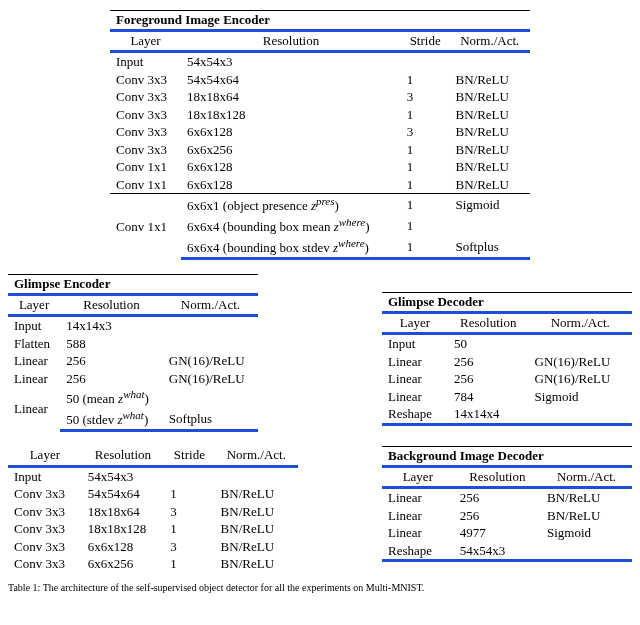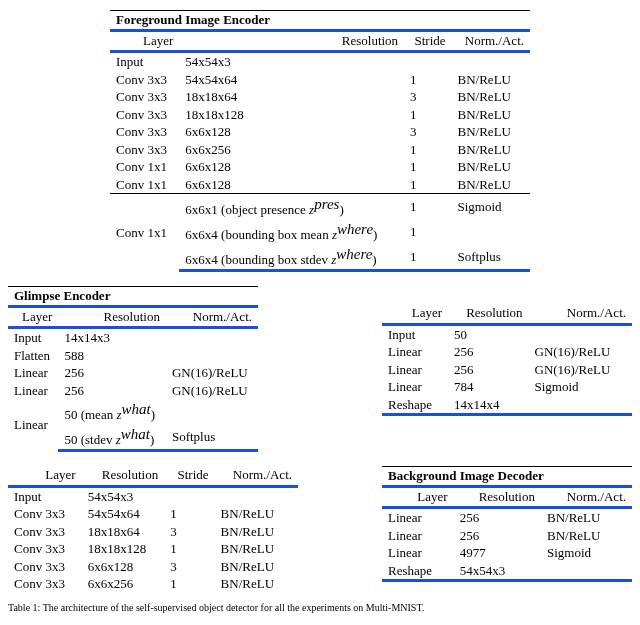--- a/index.html
+++ b/index.html
@@ -12,36 +12,36 @@
     background: #fff;
     color: #000;
   }
   .tbl {
     border-collapse: collapse;
     font-size: 13px;
     line-height: 1.35;
   }
   .tbl th {
     font-weight: normal;
-    text-align: right;
+    text-align: center;
     padding: 0 6px 1px 6px;
   }
   .tbl td {
     text-align: left;
     padding: 0 6px;
     white-space: nowrap;
   }
   .title {
     text-align: center;
     font-weight: bold;
     padding: 0 6px 1px 6px;
   }
   .rule-top td, .rule-top th { border-top: 1px solid #000; }
   .rule-bot td, .rule-bot th { border-bottom: 3px solid #1d4ed8; }
-  sup { font-size: 15px; font-style: italic;}
+  sup { font-size: 11px; font-style: italic;}
   .row2 { display: flex; justify-content: space-between; align-items: flex-start; margin-top: 14px;}
   .caption { font-size: 10px; margin-top: 8px; line-height: 1.3; }
   .center-wrap { display:flex; justify-content:center; }
 </style>
 </head>
 <body>
 
 <div class="center-wrap">
 <table class="tbl" style="width:420px">
   <tbody>
@@ -170,20 +170,23 @@
     </tr>
     <tr class="rule-bot">
       <td><span>50 (stdev </span><i>z</i><sup>what</sup><span>)</span></td>
       <td>Softplus</td>
     </tr>
   </tbody>
     </table>
 
   <table class="tbl" style="width:250px; margin-top:18px">
     <tbody>
+        <tr class="rule-top rule-bot">
+          <td class="title" colspan="3">Glimpse Decoder</td>
+        </tr>
     <tr class="rule-bot">
       <th>Layer</th>
       <th>Resolution</th>
       <th>Norm./Act.</th>
     </tr>
     </tbody>
       <tbody id="gd-body">
         <tr>
           <td>Input</td>
           <td>50</td>

